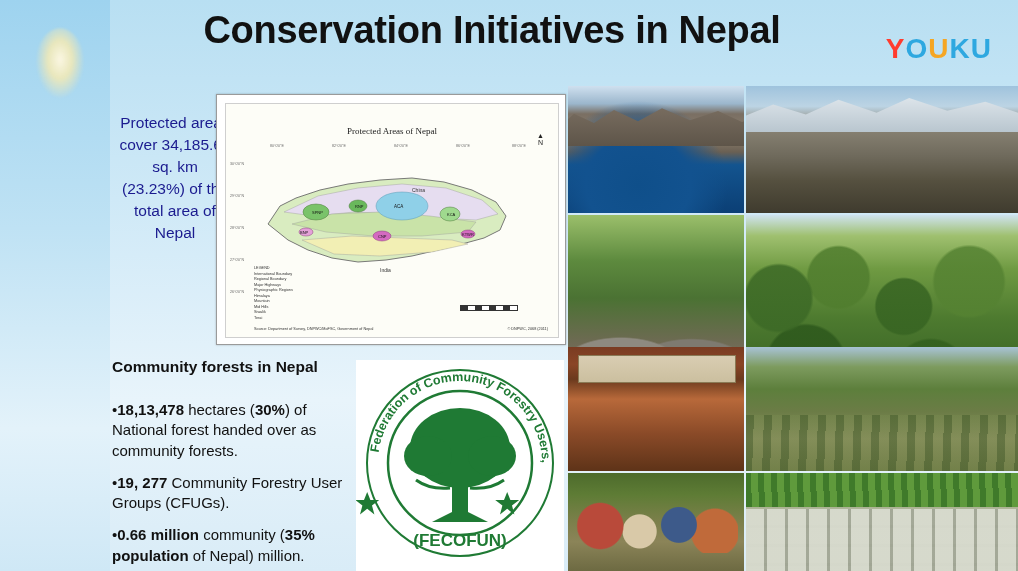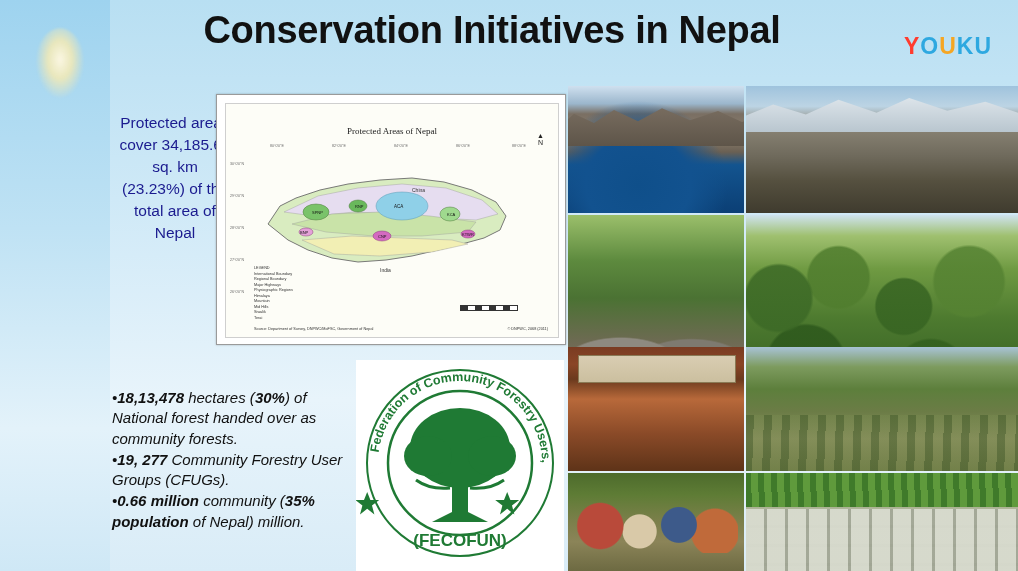--- a/index.html
+++ b/index.html
@@ -37,21 +37,21 @@
     text-align: center;
     font-size: 38px;
     font-weight: bold;
     color: #111;
     letter-spacing: -0.3px;
     line-height: 1.1;
   }
   .youku {
     position: absolute;
     right: 26px; top: 33px;
-    font-size: 23px;
+    font-size: 28px;
     font-weight: bold;
     letter-spacing: 1px;
   }
   .youku span:nth-child(1){ color:#ff3c2f; }
   .youku span:nth-child(2){ color:#2ea8e0; }
   .youku span:nth-child(3){ color:#f5a623; }
   .youku span:nth-child(4){ color:#2ea8e0; }
   .youku span:nth-child(5){ color:#2ea8e0; }
 
   
@@ -74,21 +74,21 @@
     color: #111;
   }
   .cf-body {
     position: absolute;
     left: 112px; top: 388px;
     width: 246px;
     font-size: 15px;
     color: #111;
     line-height: 1.35;
   }
-  .cf-body p { margin: 0 0 1px 0; font-style: italic; }
+  .cf-body p { margin: 12px 0 1px 0; }
   .cf-body b { font-weight: bold; }
 
   
   .map-panel {
     position: absolute;
     left: 216px; top: 94px;
     width: 348px; height: 249px;
     background: #ffffff;
     border: 1px solid #9a9a9a;
     box-shadow: 0 0 2px rgba(0,0,0,0.25);
@@ -260,20 +260,21 @@
   <div class="glow"></div>
 
   <div class="title">Conservation Initiatives in Nepal</div>
 
   <div class="youku">
     <span>Y</span><span>O</span><span>U</span><span>K</span><span>U</span>
   </div>
 
   <div class="protected-text">Protected areas cover 34,185.62 sq. km (23.23%) of the total area of Nepal</div>
 
+  <div class="cf-heading">Community forests in Nepal</div>
 
   <div class="cf-body">
     <p><span>•</span><b>18,13,478</b><span> hectares  (</span><b>30%</b><span>) of National forest handed over as community forests.</span></p>
     <p><span>•</span><b>19, 277</b><span>  Community Forestry User Groups (CFUGs).</span></p>
     <p><span>•</span><b>0.66 million</b><span> community (</span><b>35% population</b><span> of Nepal) million.</span></p>
   </div>
 
   <div class="map-panel">
     <div class="map-inner">
       <div class="map-title">Protected Areas of Nepal</div>

